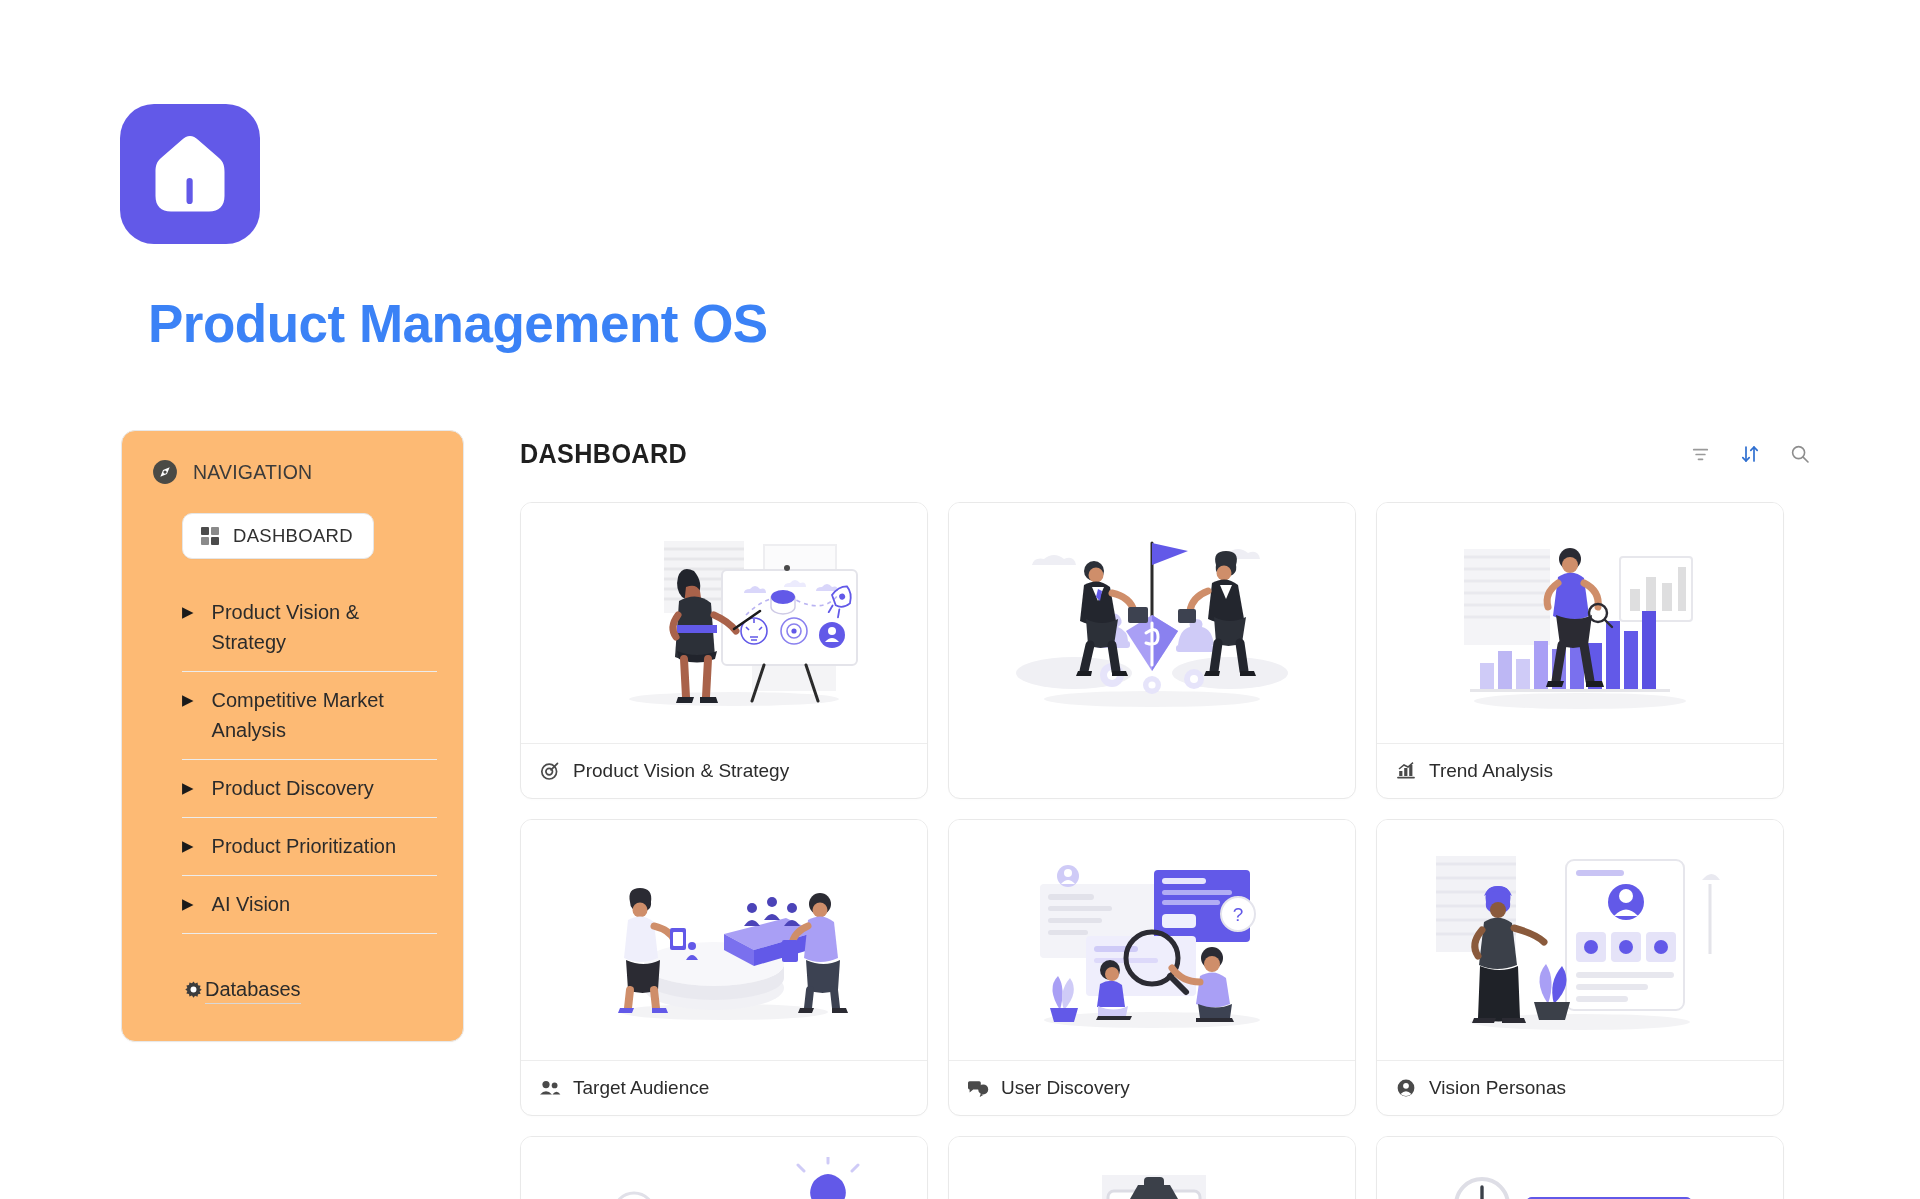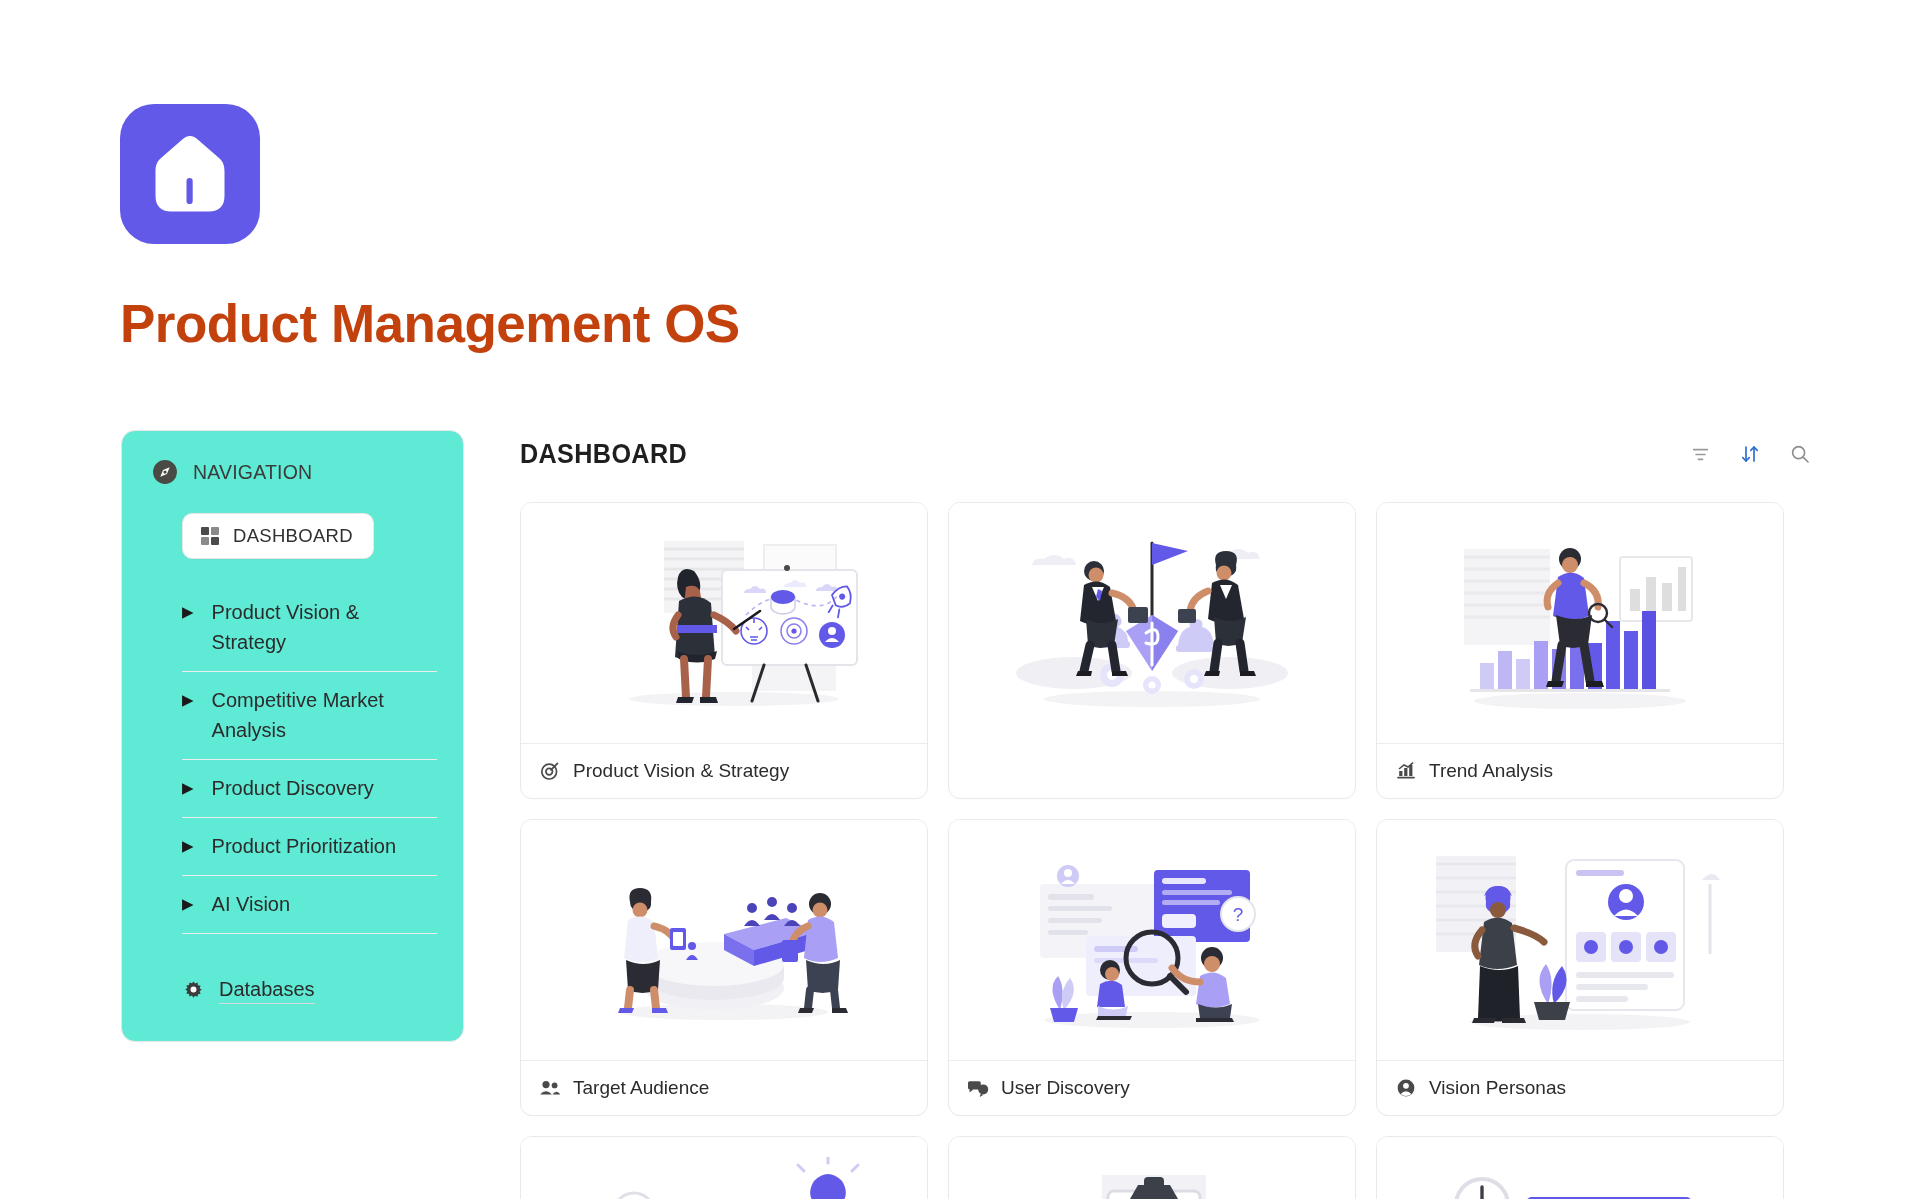--- a/index.html
+++ b/index.html
@@ -34,42 +34,43 @@
     background: #6259e8;
     display: flex;
     align-items: center;
     justify-content: center;
   }
 
   .app-title {
     margin-top: 52px;
     font-size: 53px;
     font-weight: bold;
-    color: #c2410c;
+    color: #3b82f6;
     letter-spacing: -0.5px;
     font-family: "Liberation Sans", sans-serif;
     line-height: 1.05;
+    margin-left: 28px;
   }
 
   
   .body-wrap {
     position: absolute;
     left: 0;
     top: 430px;
     width: 1920px;
     height: 769px;
   }
 
   
   .sidebar {
     position: absolute;
     left: 121px;
     top: 0;
     width: 343px;
-    background: #5eead4;
+    background: #fdba74;
     border: 1px solid #e8e8e8;
     border-radius: 14px;
     padding: 28px 26px 34px 26px;
     box-shadow: 0 1px 2px rgba(0,0,0,0.02);
   }
 
   .nav-head {
     display: flex;
     align-items: center;
     gap: 15px;
@@ -134,21 +135,20 @@
     color: #2b2b2b;
     line-height: 30px;
     max-width: 200px;
   }
 
   .db-row {
     margin-top: 44px;
     margin-left: 34px;
     display: inline-flex;
     align-items: center;
-    gap: 14px;
     cursor: pointer;
   }
 
   .gear-icon { width: 23px; height: 23px; display: block; }
 
   .db-label {
     font-size: 20px;
     color: #2b2b2b;
     border-bottom: 1px solid #d8d8d8;
     padding-bottom: 2px;

